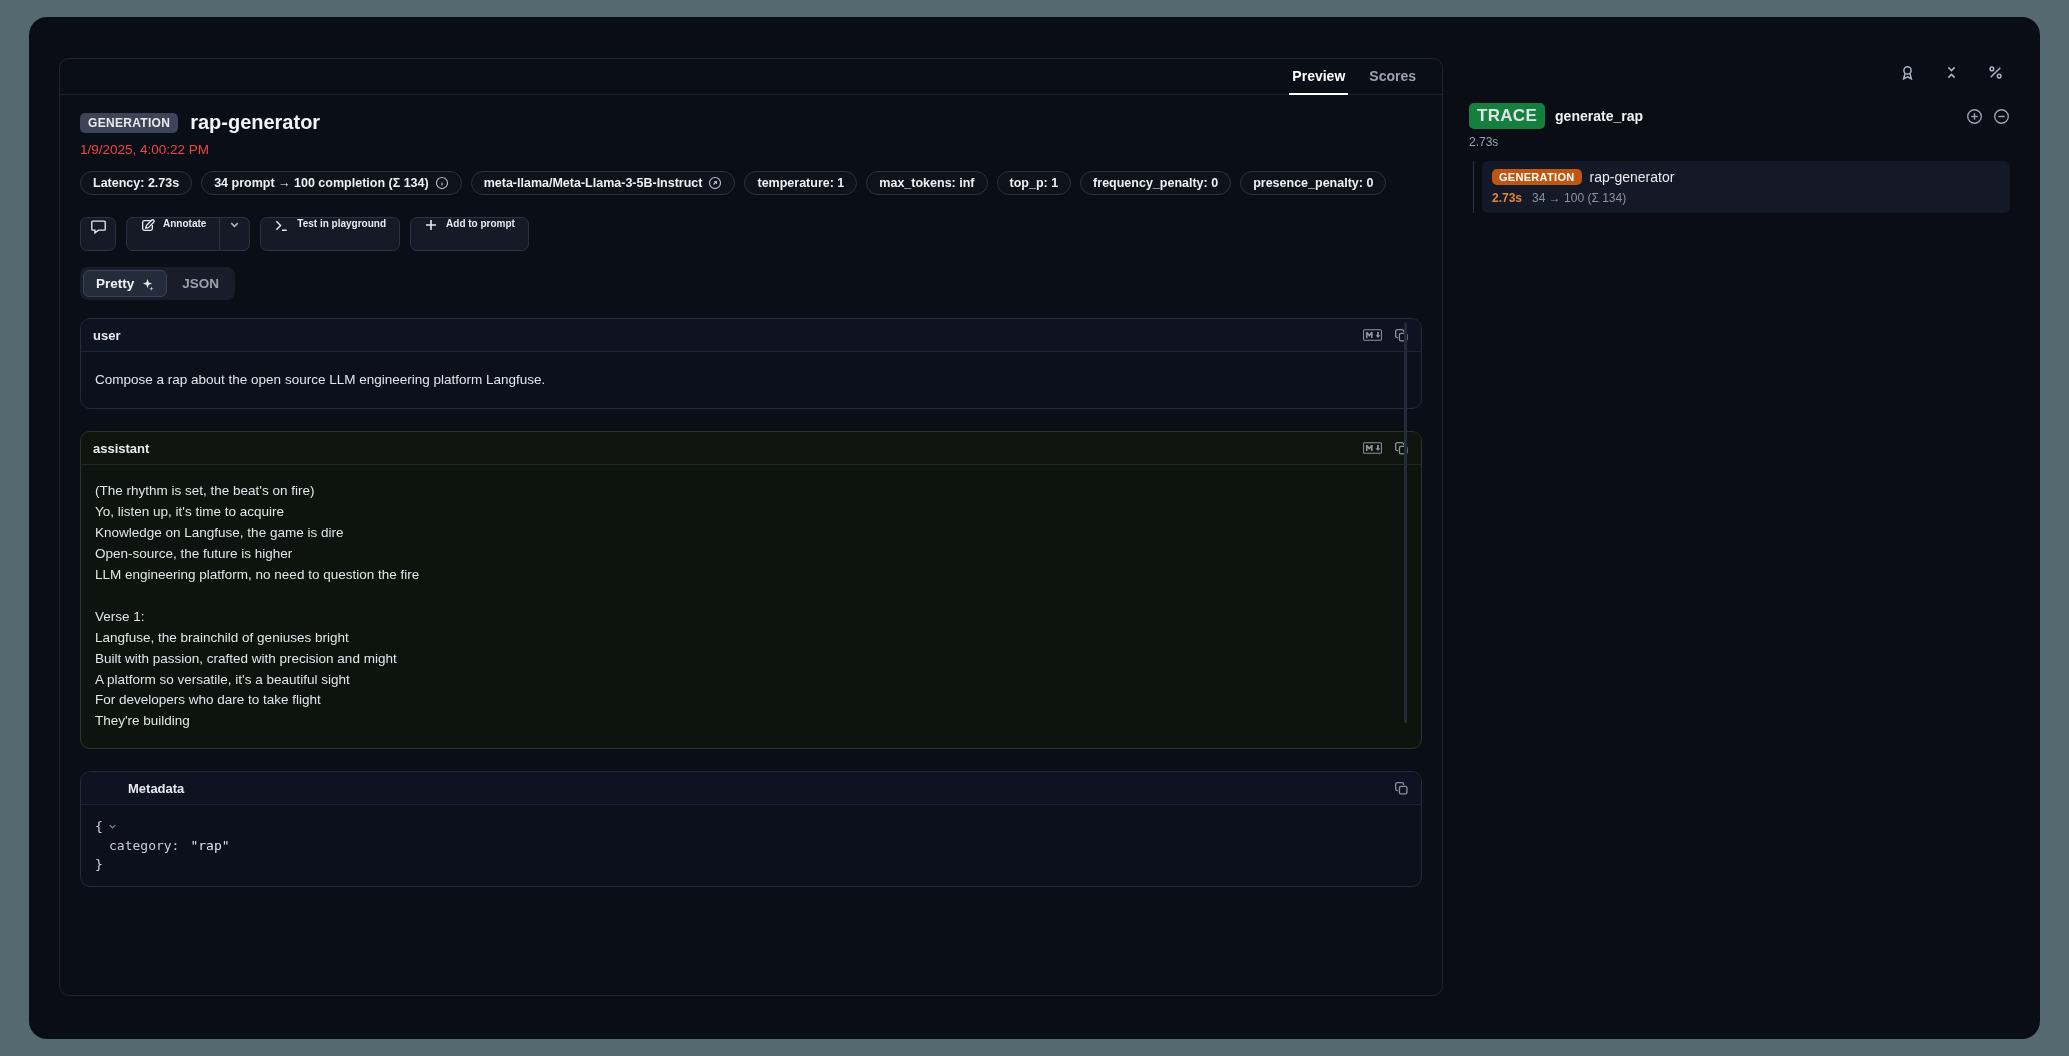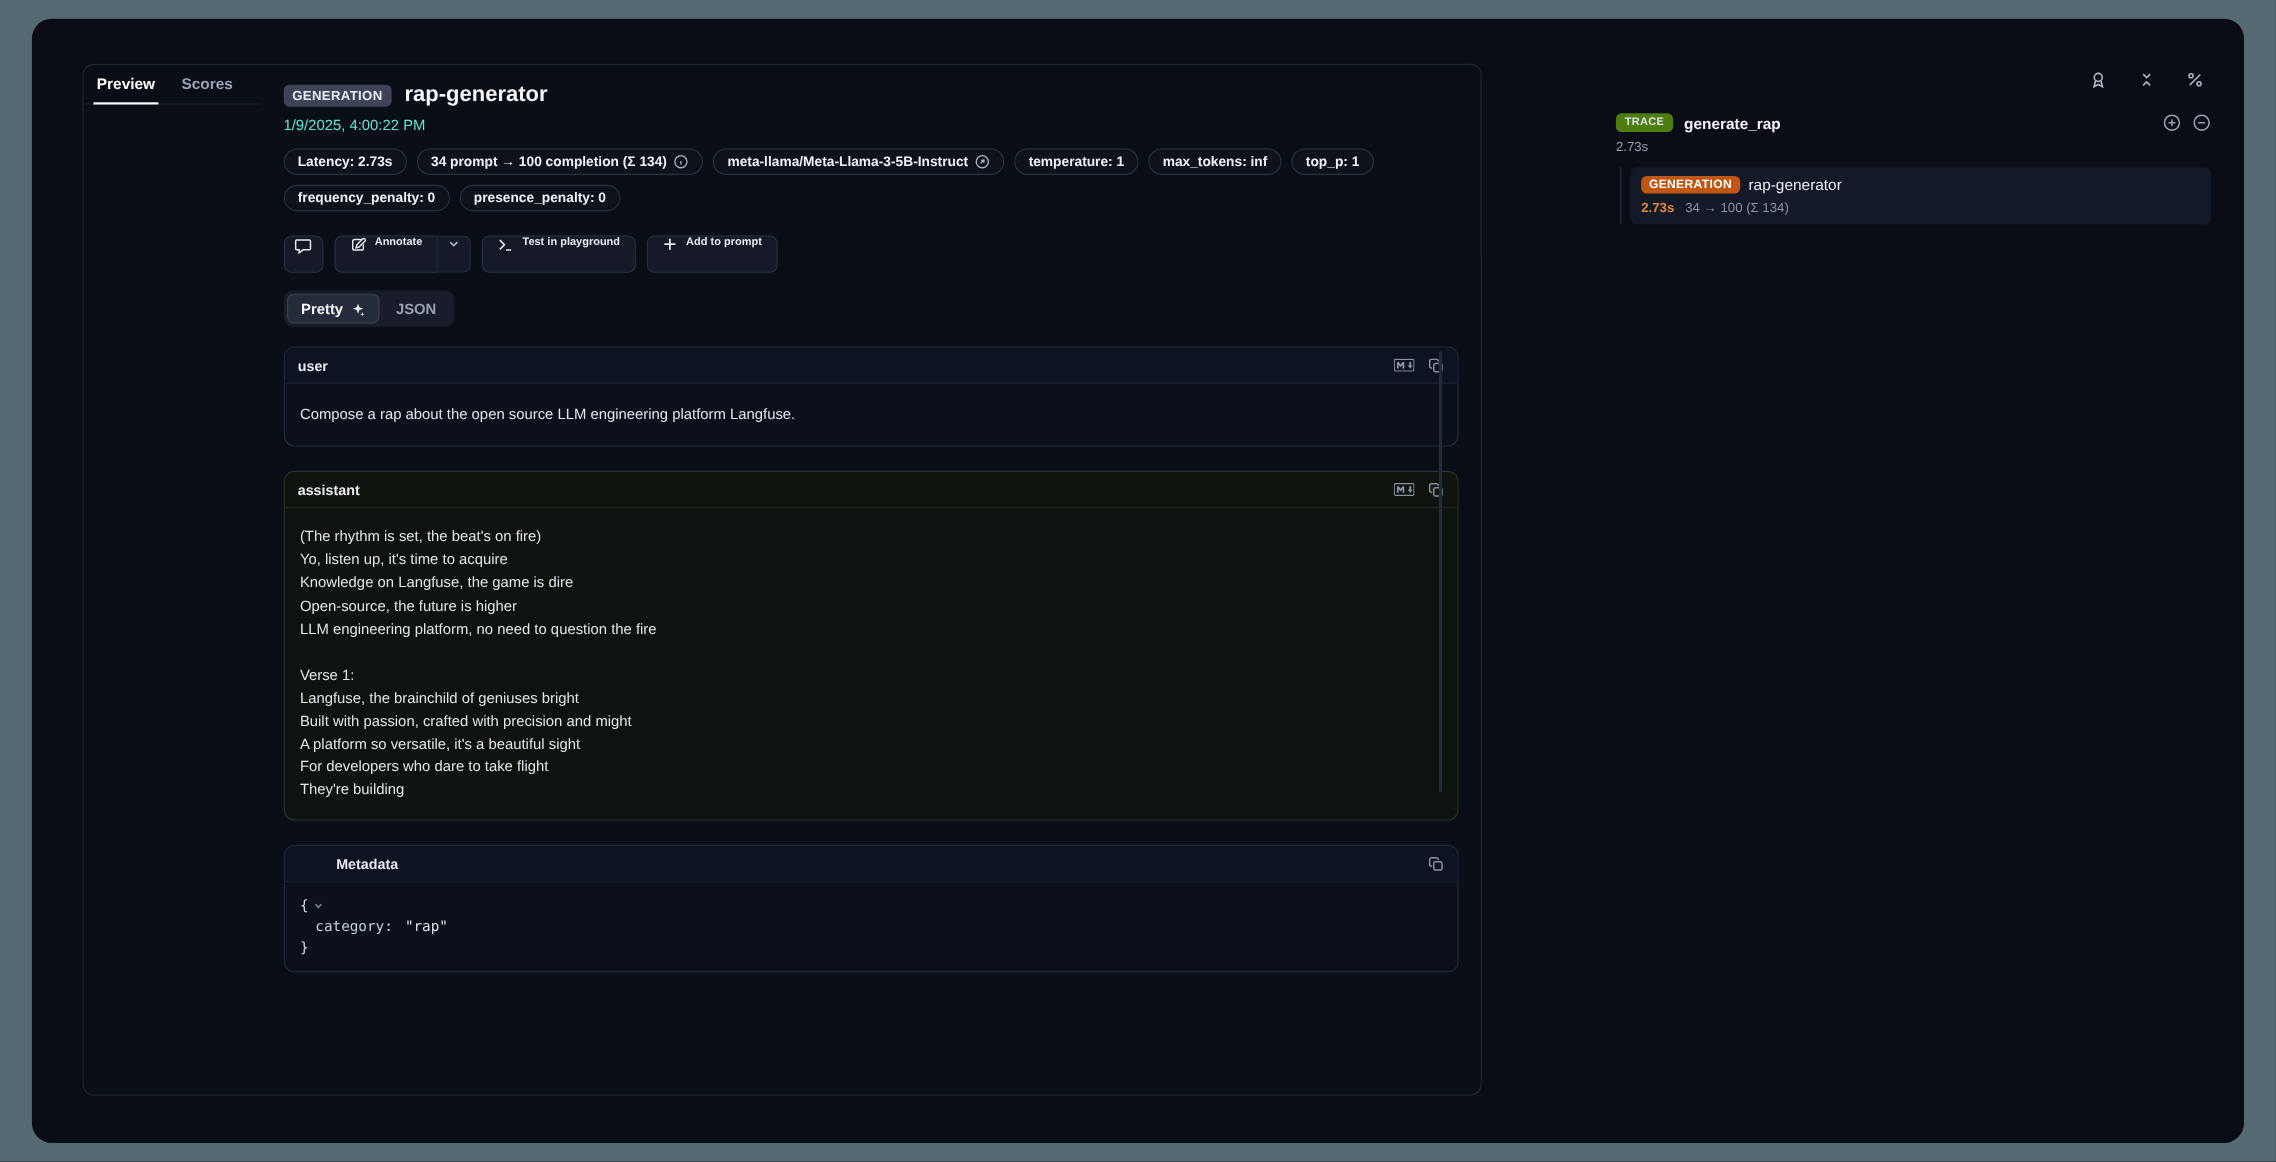--- a/index.html
+++ b/index.html
@@ -13,23 +13,23 @@
   svg { display:block; }
 
   .window {
     position:absolute; left:29px; top:17px; width:2011px; height:1022px;
     background:#0a0d16; border-radius:18px; display:flex; overflow:hidden;
   }
 
   
   .main-col { width:1414px; padding:41px 0 0 30px; flex:none; }
   .main-panel {
-    width:1272px; height:938px;
+    width:1384px; height:938px;
     border:1px solid #1f2633; border-radius:10px;
-    background:#0a0e17; display:flex; overflow:hidden;margin-left:16px;
+    background:#0a0e17; display:flex; flex-direction:column; overflow:hidden;
   }
   .tabbar {
     height:36px; flex:none; border-bottom:1px solid #1a2030;
     display:flex; justify-content:flex-end; align-items:stretch; padding-right:14px;
   }
   .tab {
     font-size:14px; font-weight:600; color:#9aa2b1; padding:9px 12px 0;
     position:relative; cursor:pointer;
   }
   .tab.active { color:#ffffff; }
@@ -39,24 +39,24 @@
 
   .panel-body { padding:0 20px; flex:1; overflow:hidden; }
 
   .title-row { margin-top:16px; display:flex; align-items:center; gap:12px; }
   .badge {
     display:inline-flex; align-items:center; font-size:12px; font-weight:700;
     letter-spacing:.3px; padding:3px 8px; border-radius:5px; white-space:nowrap;
   }
   .badge.gray { background:#3d4458; color:#e8eaee; }
   .badge.orange { background:#c05610; color:#ffffff; font-size:11px; padding:2px 7px; }
-  .badge.slate { background:#4d7c0f; color:#dfe3ea; font-size:10px; }
+  .badge.slate { background:#15803d; color:#dfe3ea; font-size:17px; }
   .obs-title { font-size:20px; font-weight:700; color:#f4f5f7; }
 
-  .timestamp { margin-top:8px; font-size:13.5px; color:#5eead4; }
+  .timestamp { margin-top:8px; font-size:13.5px; color:#ef4444; }
 
   .pills { margin-top:14px; display:flex; flex-wrap:wrap; gap:9px; }
   .pill {
     border:1px solid #2b3242; border-radius:999px; padding:4px 12px;
     font-size:12.5px; font-weight:600; color:#eef0f4; display:inline-flex;
     align-items:center; gap:6px; background:rgba(255,255,255,0.02); white-space:nowrap;
   }
   .pill .pic { color:#aeb5c2; }
 
   .actions { margin-top:22px; display:flex; align-items:stretch; gap:10px; height:34px; }

